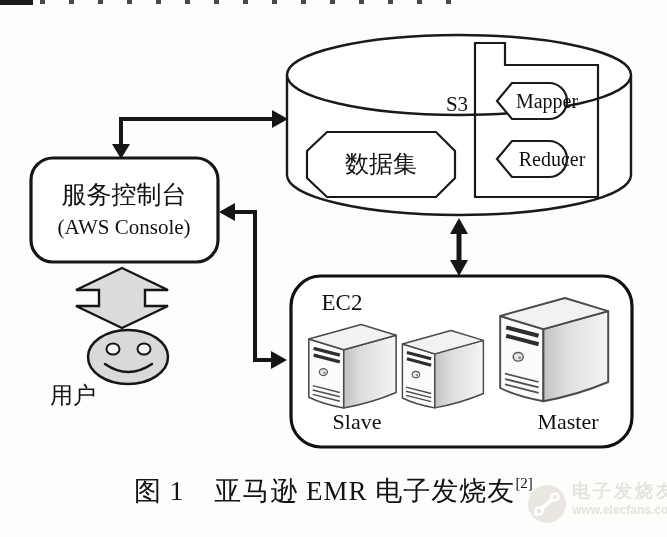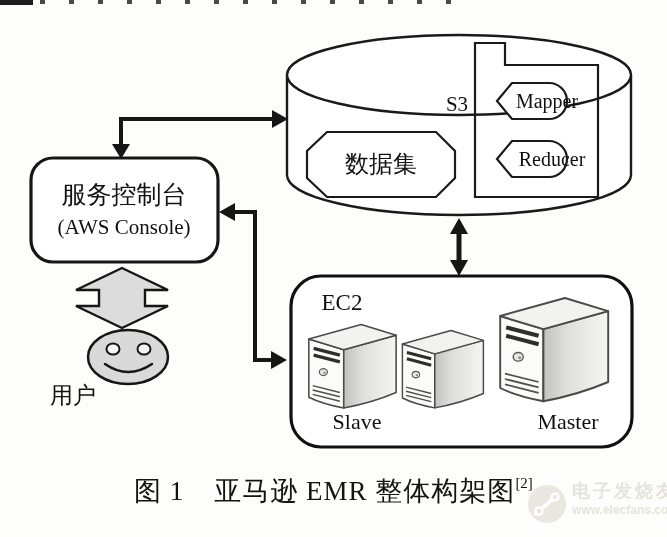--- a/index.html
+++ b/index.html
@@ -115,21 +115,21 @@
     <use href="#server" transform="translate(303,310) scale(0.97)"></use>
     <use href="#server" transform="translate(397,317) scale(0.90)"></use>
     <use href="#server" transform="translate(493,280) scale(1.20)"></use>
 
     <text x="357" y="429" font-size="22" text-anchor="middle">Slave</text>
     <text x="568" y="429" font-size="22" text-anchor="middle">Master</text>
   </svg>
 
   
   <div class="caption">
-    <span class="fig">图 1</span><span>亚马逊 EMR 整体构架图</span><sup>[2]</sup>
+    <span class="fig">图 1</span><span>亚马逊 EMR 电子发烧友</span><sup>[2]</sup>
   </div>
 
   
   <div class="watermark">
     <svg class="wm-logo" width="40" height="40">
       <circle cx="20" cy="20" r="19" fill="#eae7e1"></circle>
       <path d="M9,30 L30,11" stroke="#ffffff" stroke-width="4" stroke-linecap="round"></path>
       <circle cx="12" cy="27" r="3.5" fill="#eae7e1" stroke="#ffffff" stroke-width="2.5"></circle>
       <circle cx="28" cy="13" r="3.5" fill="#eae7e1" stroke="#ffffff" stroke-width="2.5"></circle>
     </svg>

